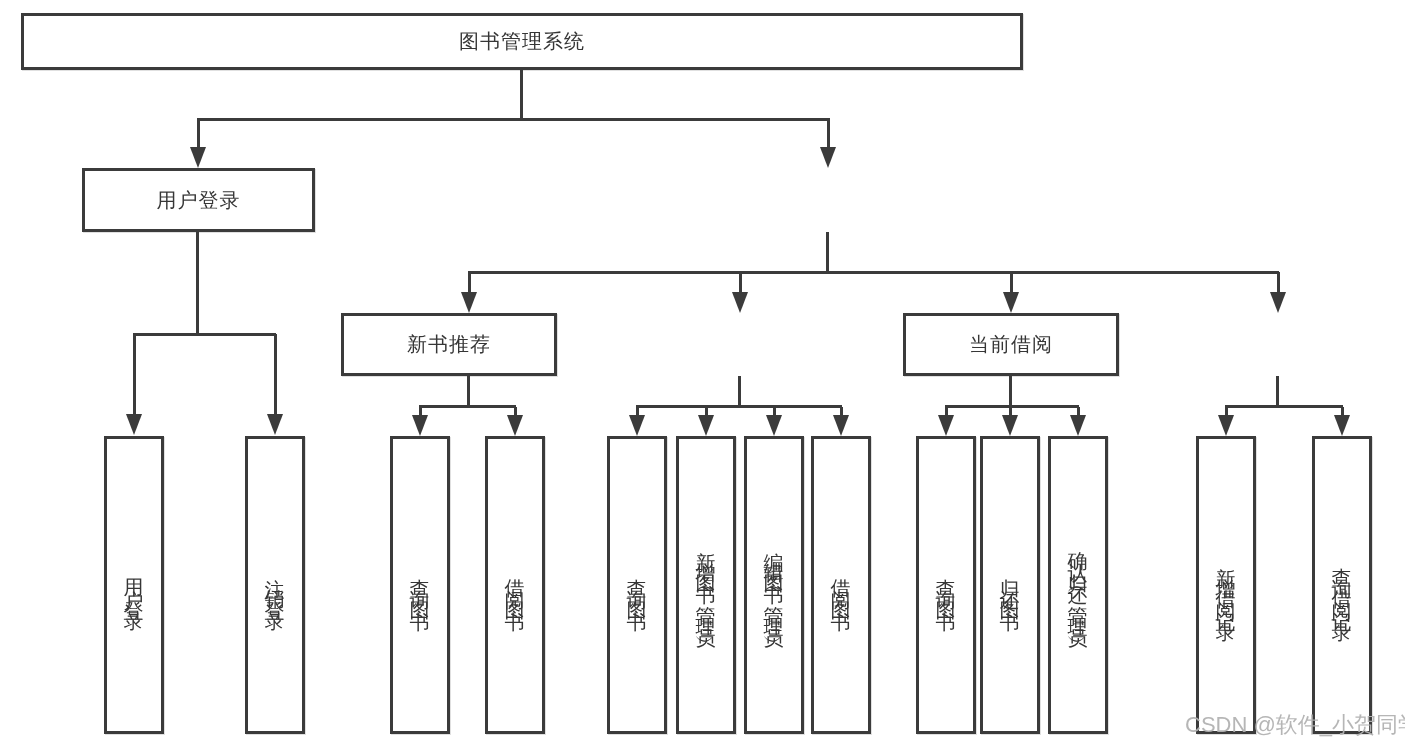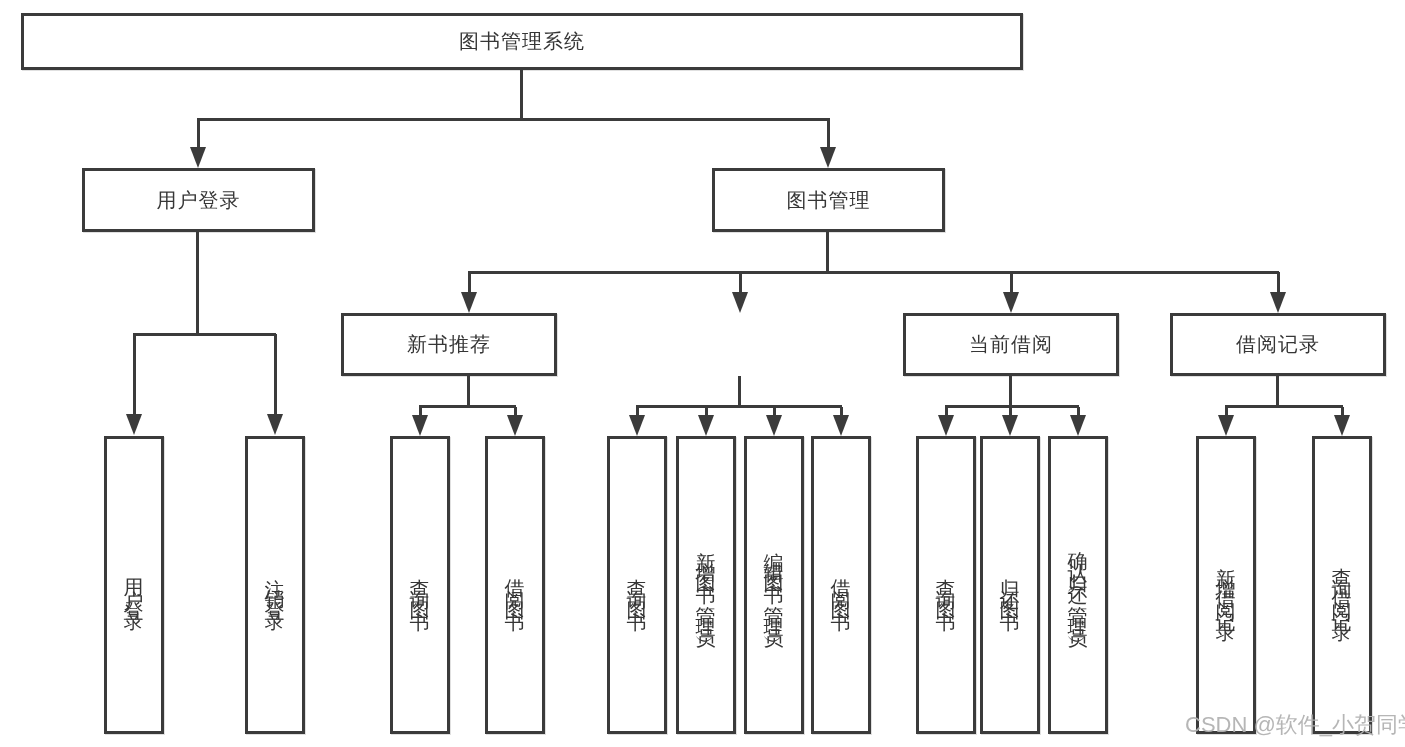--- a/index.html
+++ b/index.html
@@ -60,44 +60,38 @@
   </div>
 
   <div class="vline" style="left:520px;top:70px;height:50px;"></div>
   <div class="hline" style="left:197px;top:118px;width:633px;"></div>
   <div class="arrow" style="left:190px;top:119px;height:49px;"></div>
   <div class="arrow" style="left:820px;top:119px;height:49px;"></div>
 
   <div class="box" style="left:82px;top:168px;width:233px;height:64px;">
     <span class="hlabel">用户登录</span>
   </div>
-  <div class="box" style="left:712px;top:168px;width:233px;height:64px;">
-    <span class="hlabel">图书管理</span>
-  </div>
 
   <div class="vline" style="left:196px;top:232px;height:103px;"></div>
   <div class="hline" style="left:133px;top:333px;width:143px;"></div>
   <div class="arrow" style="left:126px;top:334px;height:101px;"></div>
   <div class="arrow" style="left:267px;top:334px;height:101px;"></div>
 
   <div class="vline" style="left:826px;top:232px;height:41px;"></div>
   <div class="hline" style="left:468px;top:271px;width:811px;"></div>
   <div class="arrow" style="left:461px;top:272px;height:41px;"></div>
   <div class="arrow" style="left:732px;top:272px;height:41px;"></div>
   <div class="arrow" style="left:1003px;top:272px;height:41px;"></div>
   <div class="arrow" style="left:1270px;top:272px;height:41px;"></div>
 
   <div class="box" style="left:341px;top:313px;width:216px;height:63px;">
     <span class="hlabel">新书推荐</span>
   </div>
   <div class="box" style="left:903px;top:313px;width:216px;height:63px;">
     <span class="hlabel">当前借阅</span>
-  </div>
-  <div class="box" style="left:1170px;top:313px;width:216px;height:63px;">
-    <span class="hlabel">借阅记录</span>
   </div>
 
   <div class="vline" style="left:467px;top:376px;height:31px;"></div>
   <div class="hline" style="left:419px;top:405px;width:97px;"></div>
   <div class="arrow" style="left:412px;top:407px;height:29px;"></div>
   <div class="arrow" style="left:507px;top:407px;height:29px;"></div>
 
   <div class="vline" style="left:738px;top:376px;height:31px;"></div>
   <div class="hline" style="left:636px;top:405px;width:206px;"></div>
   <div class="arrow" style="left:629px;top:407px;height:29px;"></div>

